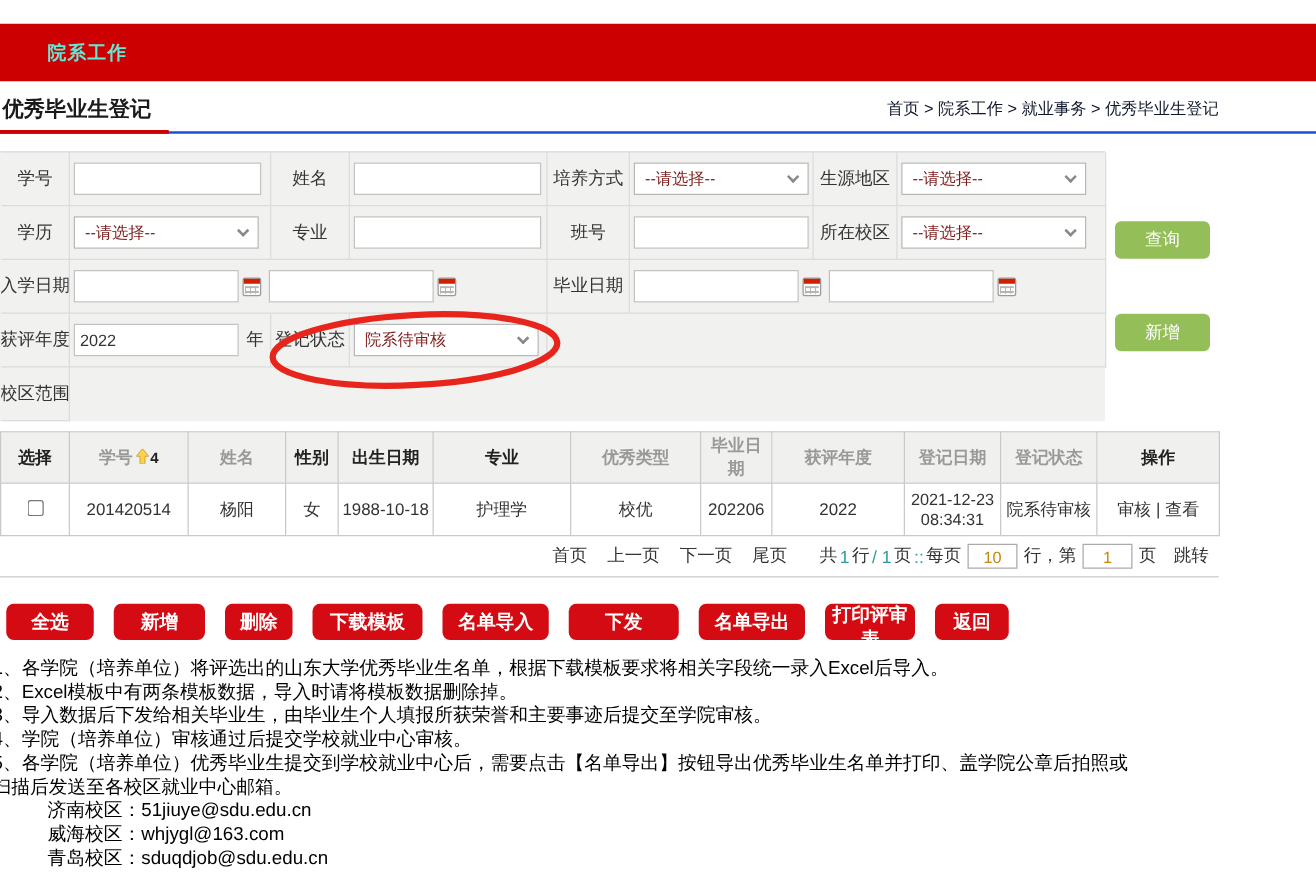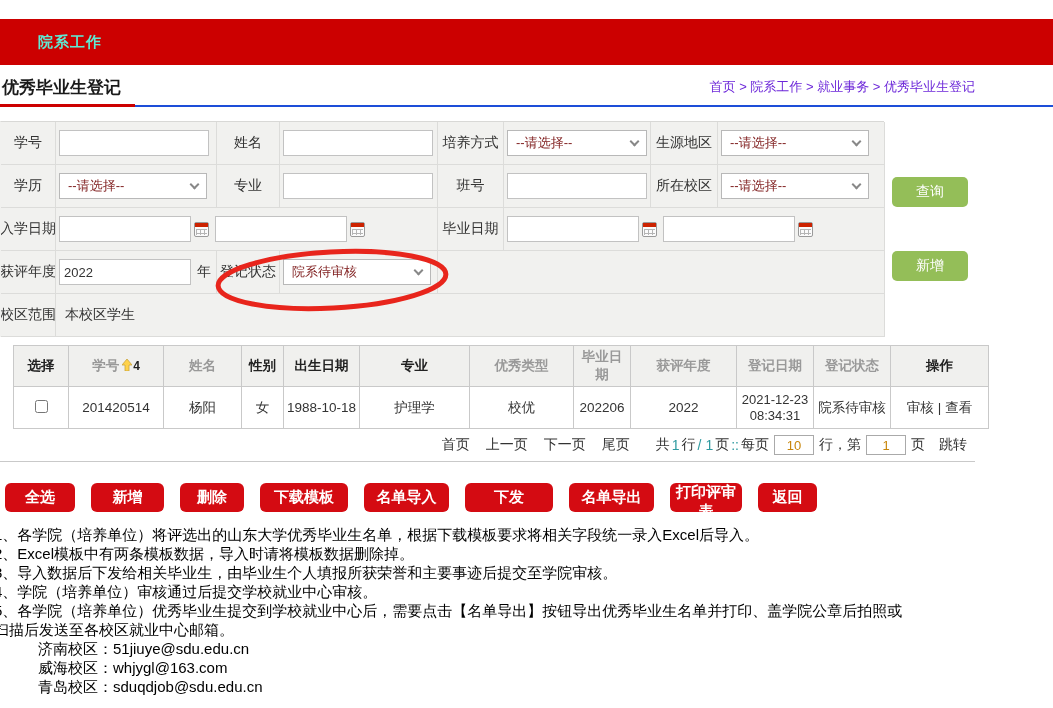--- a/index.html
+++ b/index.html
@@ -9,21 +9,21 @@
 
   
   .top-strip { height: 19px; background: #fff; }
   .red-bar { height: 46px; background: #cc0000; display: flex; align-items: center; padding-left: 38px; }
   .red-bar span { color: #5eead4; font-size: 15px; font-weight: bold; letter-spacing: 1px; }
 
   
   .title-row { position: relative; border-bottom: 2px solid #1d4ed8; padding-top: 11px; width: 1053px; }
   .title-row h1 { display: inline-block; margin: 0 0 -2px 0; font-size: 17px; font-weight: bold; color: #1a1a1a;
                   border-bottom: 3px solid #cc0000; padding: 0 14px 5px 2px; }
-  .breadcrumb { position: absolute; right: 78px; bottom: 9px; font-size: 13px; color: #6d28d9; }
+  .breadcrumb { position: absolute; right: 78px; bottom: 9px; font-size: 13px; color: #0f172a; }
 
   
   .content { position: relative; margin-top: 14px; width: 1053px; }
 
   .filter-grid { width: 884px; background: #f1f1ef; display: grid;
                  grid-template-columns: 55px 161px 63px 158px 66px 147px 67px 167px;
                  border-top: 1px solid #d8d8d6; border-left: 1px solid #f1f1ef; }
   .fcell { border-right: 1px solid #dcdcda; border-bottom: 1px solid #dcdcda; height: 43px;
            display: flex; align-items: center; padding: 0 3px; overflow: hidden; }
   .flabel { justify-content: center; color: #333; font-size: 14px; white-space: nowrap; }
@@ -50,21 +50,21 @@
   .scope-val { padding-left: 6px; color: #333; }
 
   .green-btn { position: absolute; left: 892px; width: 76px; height: 30px; background: #94be58; color: #fff;
                border: none; border-radius: 5px; font-size: 14px; font-family: inherit; cursor: pointer; }
   .green-btn.search { top: 56px; }
   .green-btn.add { top: 130px; }
 
   .annotation { position: absolute; left: 212px; top: 123px; pointer-events: none; }
 
   
-  table.results { border-collapse: collapse; table-layout: fixed; width: 975px; margin-top: 8px; font-size: 13.5px; margin-left: 13px; }
+  table.results { border-collapse: collapse; table-layout: fixed; width: 975px; margin-top: 8px; font-size: 13.5px; }
   table.results th, table.results td { border: 1px solid #c9c9c9; text-align: center; padding: 2px; overflow: hidden; }
   table.results thead th { background: #f0f0ee; height: 36px; font-weight: bold; color: #222; }
   table.results thead th.sortable { color: #999; font-weight: bold; cursor: pointer; }
   table.results tbody td { background: #fff; height: 42px; color: #333; }
   td.left, th.left { text-align: left; padding-left: 6px; }
   .sort-arrow { display: inline-block; vertical-align: -1px; margin: 0 1px 0 3px; }
   .sort-num { color: #222; font-weight: bold; font-size: 12px; }
   .two-line { line-height: 16px; font-size: 13px; }
   .op-link { color: #333; text-decoration: none; cursor: pointer; }
   .op-sep { margin: 0 4px; color: #333; }
@@ -76,21 +76,21 @@
   .pagination .summary { margin-left: 26px; display: flex; align-items: center; white-space: nowrap; }
   .pagination .teal { color: #2e9aa0; margin: 0 2px; }
   .pg-input { width: 40px; height: 20px; border: 1px solid #aaa; text-align: center; color: #c8860b;
               font-size: 13px; margin: 0 5px; font-family: inherit; }
   .jump { margin-left: 14px; cursor: pointer; }
 
   
   .actions { display: flex; gap: 16px; margin: 21px 0 0 5px; }
   .red-btn { height: 29px; background: #d40b12; border: none; border-radius: 6px; color: #fff;
              font-size: 15px; font-weight: bold; font-family: inherit; cursor: pointer; padding: 0; }
-  .red-btn:nth-child(1){width:70px} .red-btn:nth-child(2){width:73px} .red-btn:nth-child(3){width:64px}
+  .red-btn:nth-child(1){width:70px} .red-btn:nth-child(2){width:73px} .red-btn:nth-child(3){width:54px}
   .red-btn:nth-child(4){width:88px} .red-btn:nth-child(5){width:85px} .red-btn:nth-child(6){width:88px}
   .red-btn:nth-child(7){width:85px} .red-btn:nth-child(8){width:72px} .red-btn:nth-child(9){width:59px}
 
   
   .instructions { margin: 13px 0 0 -6px; font-size: 15px; color: #000; line-height: 19px; }
   .instructions div { white-space: nowrap; }
   .email-line { padding-left: 44px; }
 </style>
 </head>
 <body>
@@ -180,23 +180,20 @@
       <div class="fcell flabel">登记状态</div>
       <div class="fcell">
         <div class="sel">
           <span class="sval">院系待审核</span>
           <span class="chev"></span>
         </div>
       </div>
       <div class="fcell span4"></div>
 
       <div class="fcell flabel">校区范围</div>
-      <div class="fcell span7">
-          <span class="scope-val">本校区学生</span>
-        </div>
     </div>
 
     <button class="green-btn search">查询</button>
     <button class="green-btn add">新增</button>
 
     <svg class="annotation" width="244" height="74" viewBox="0 0 244 74">
       <ellipse cx="120" cy="36" rx="114" ry="28" fill="none" stroke="#e8251c" stroke-width="5" transform="rotate(-3 120 36)"></ellipse>
     </svg>
   </div>
 

